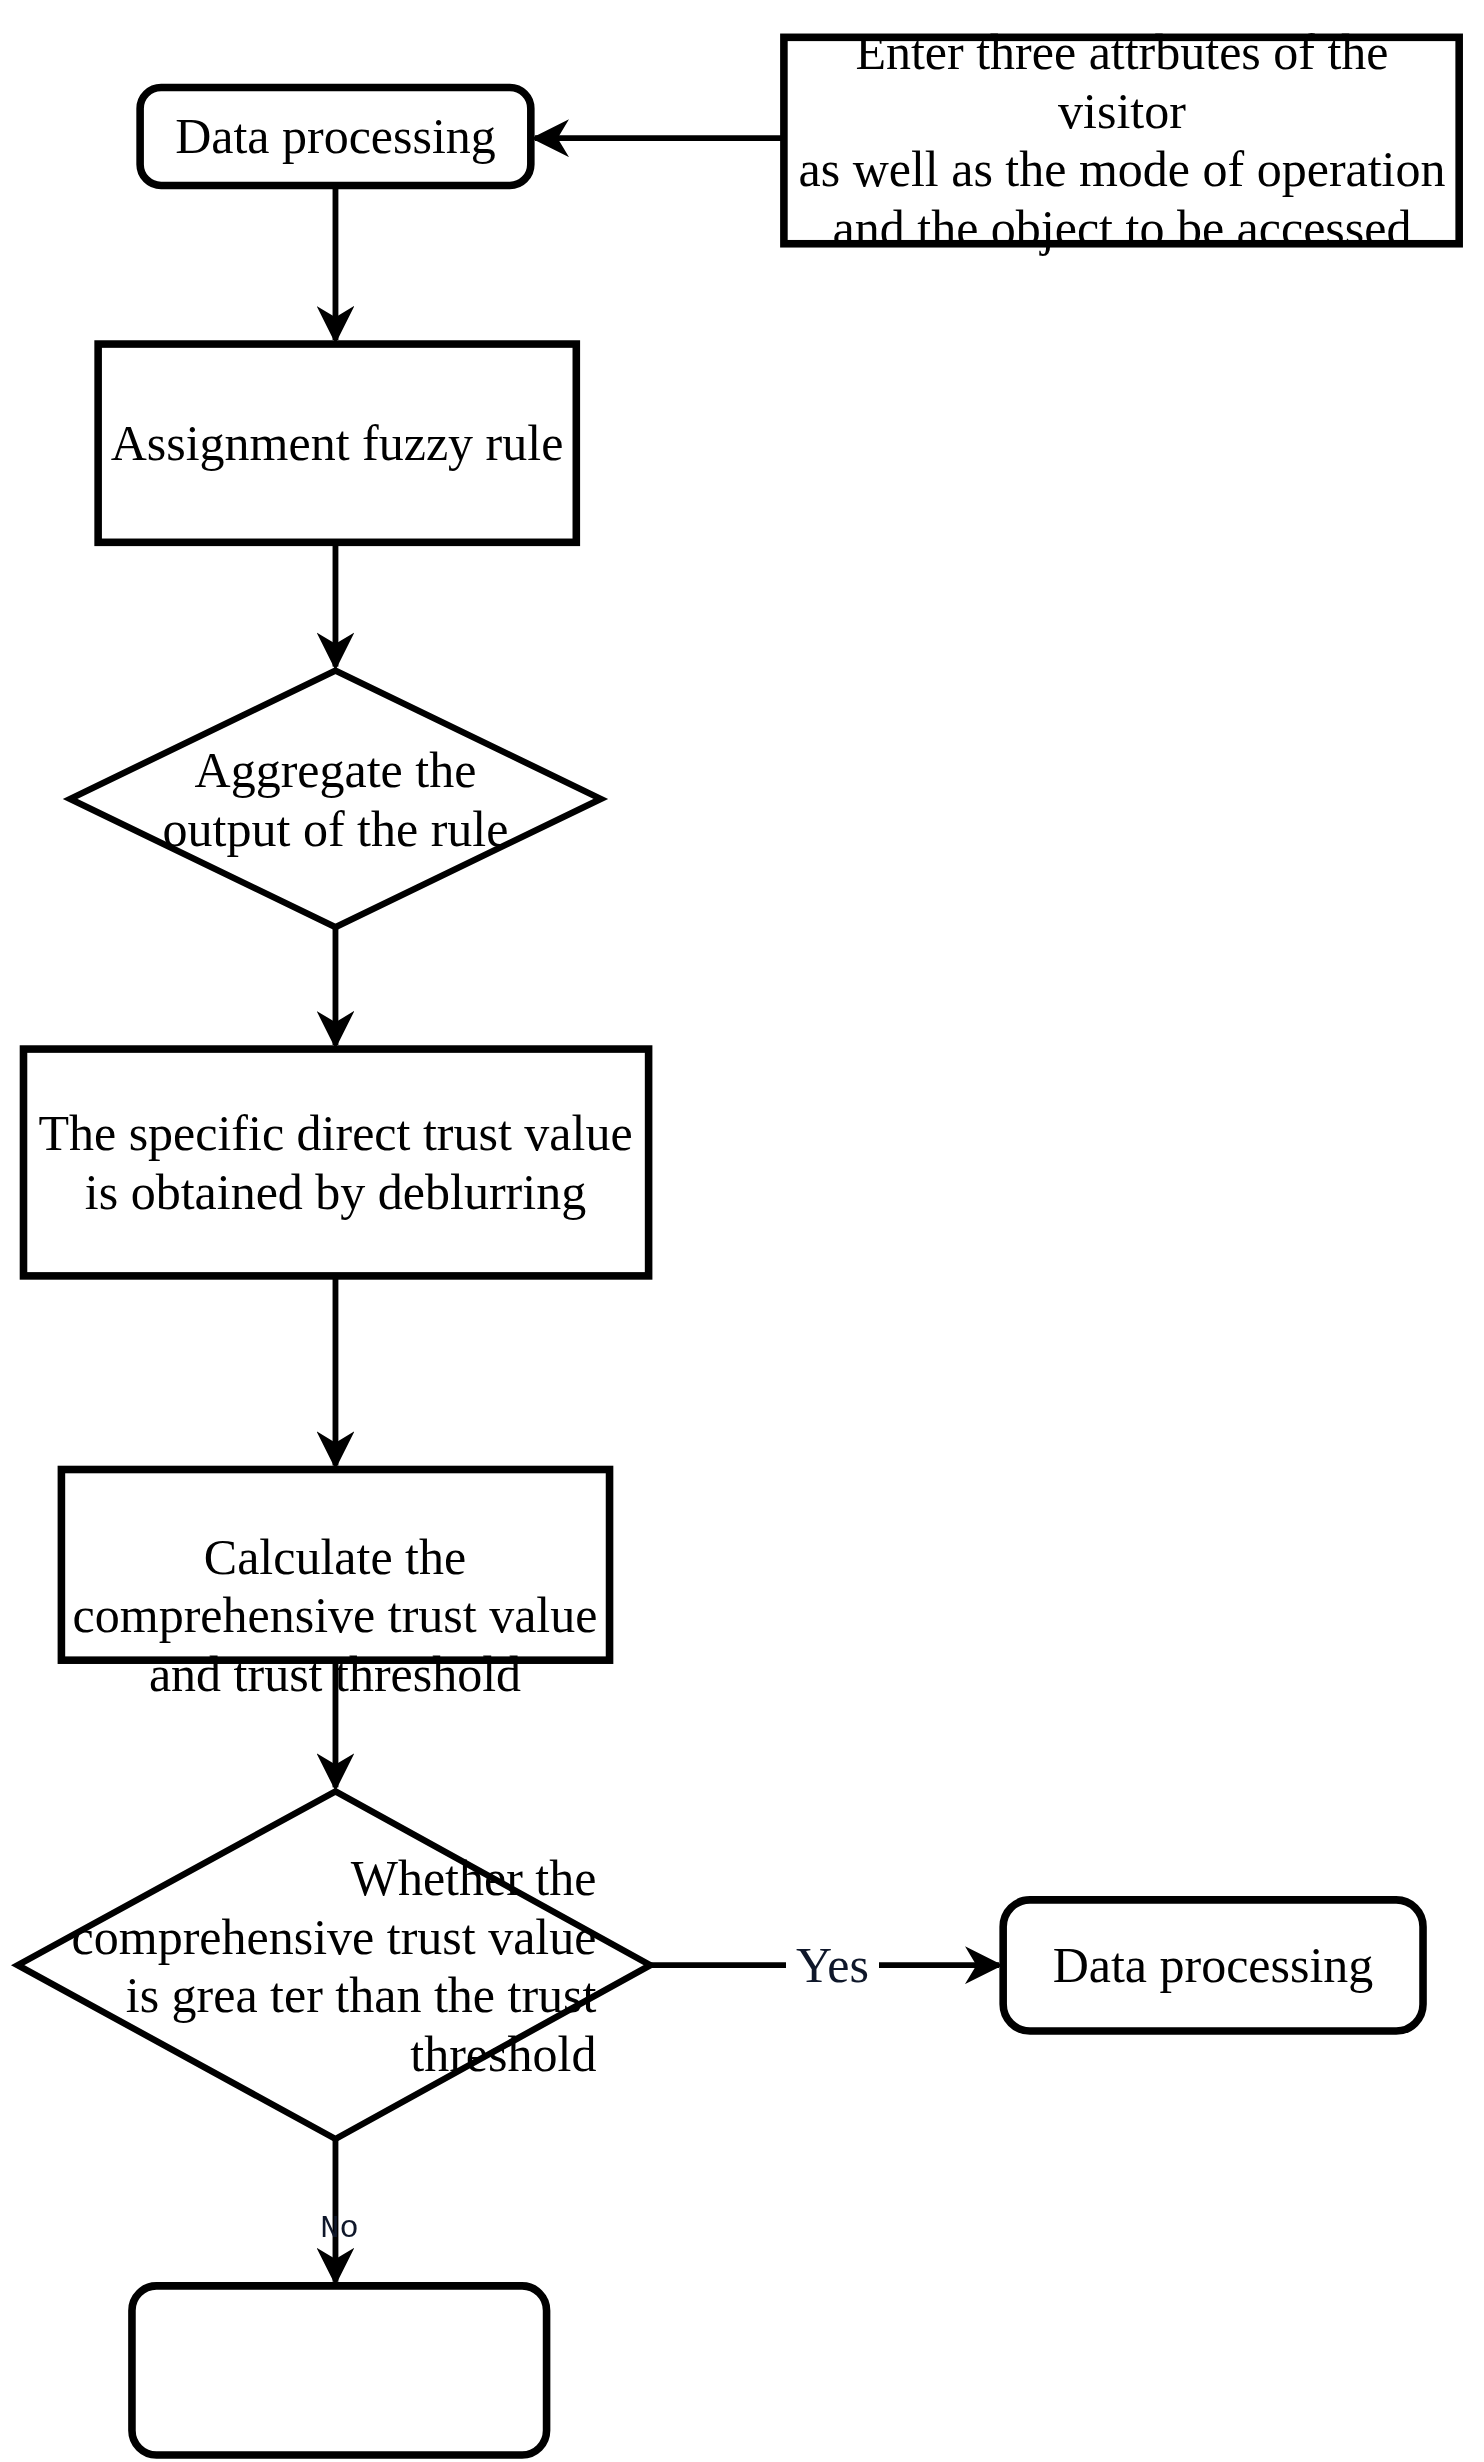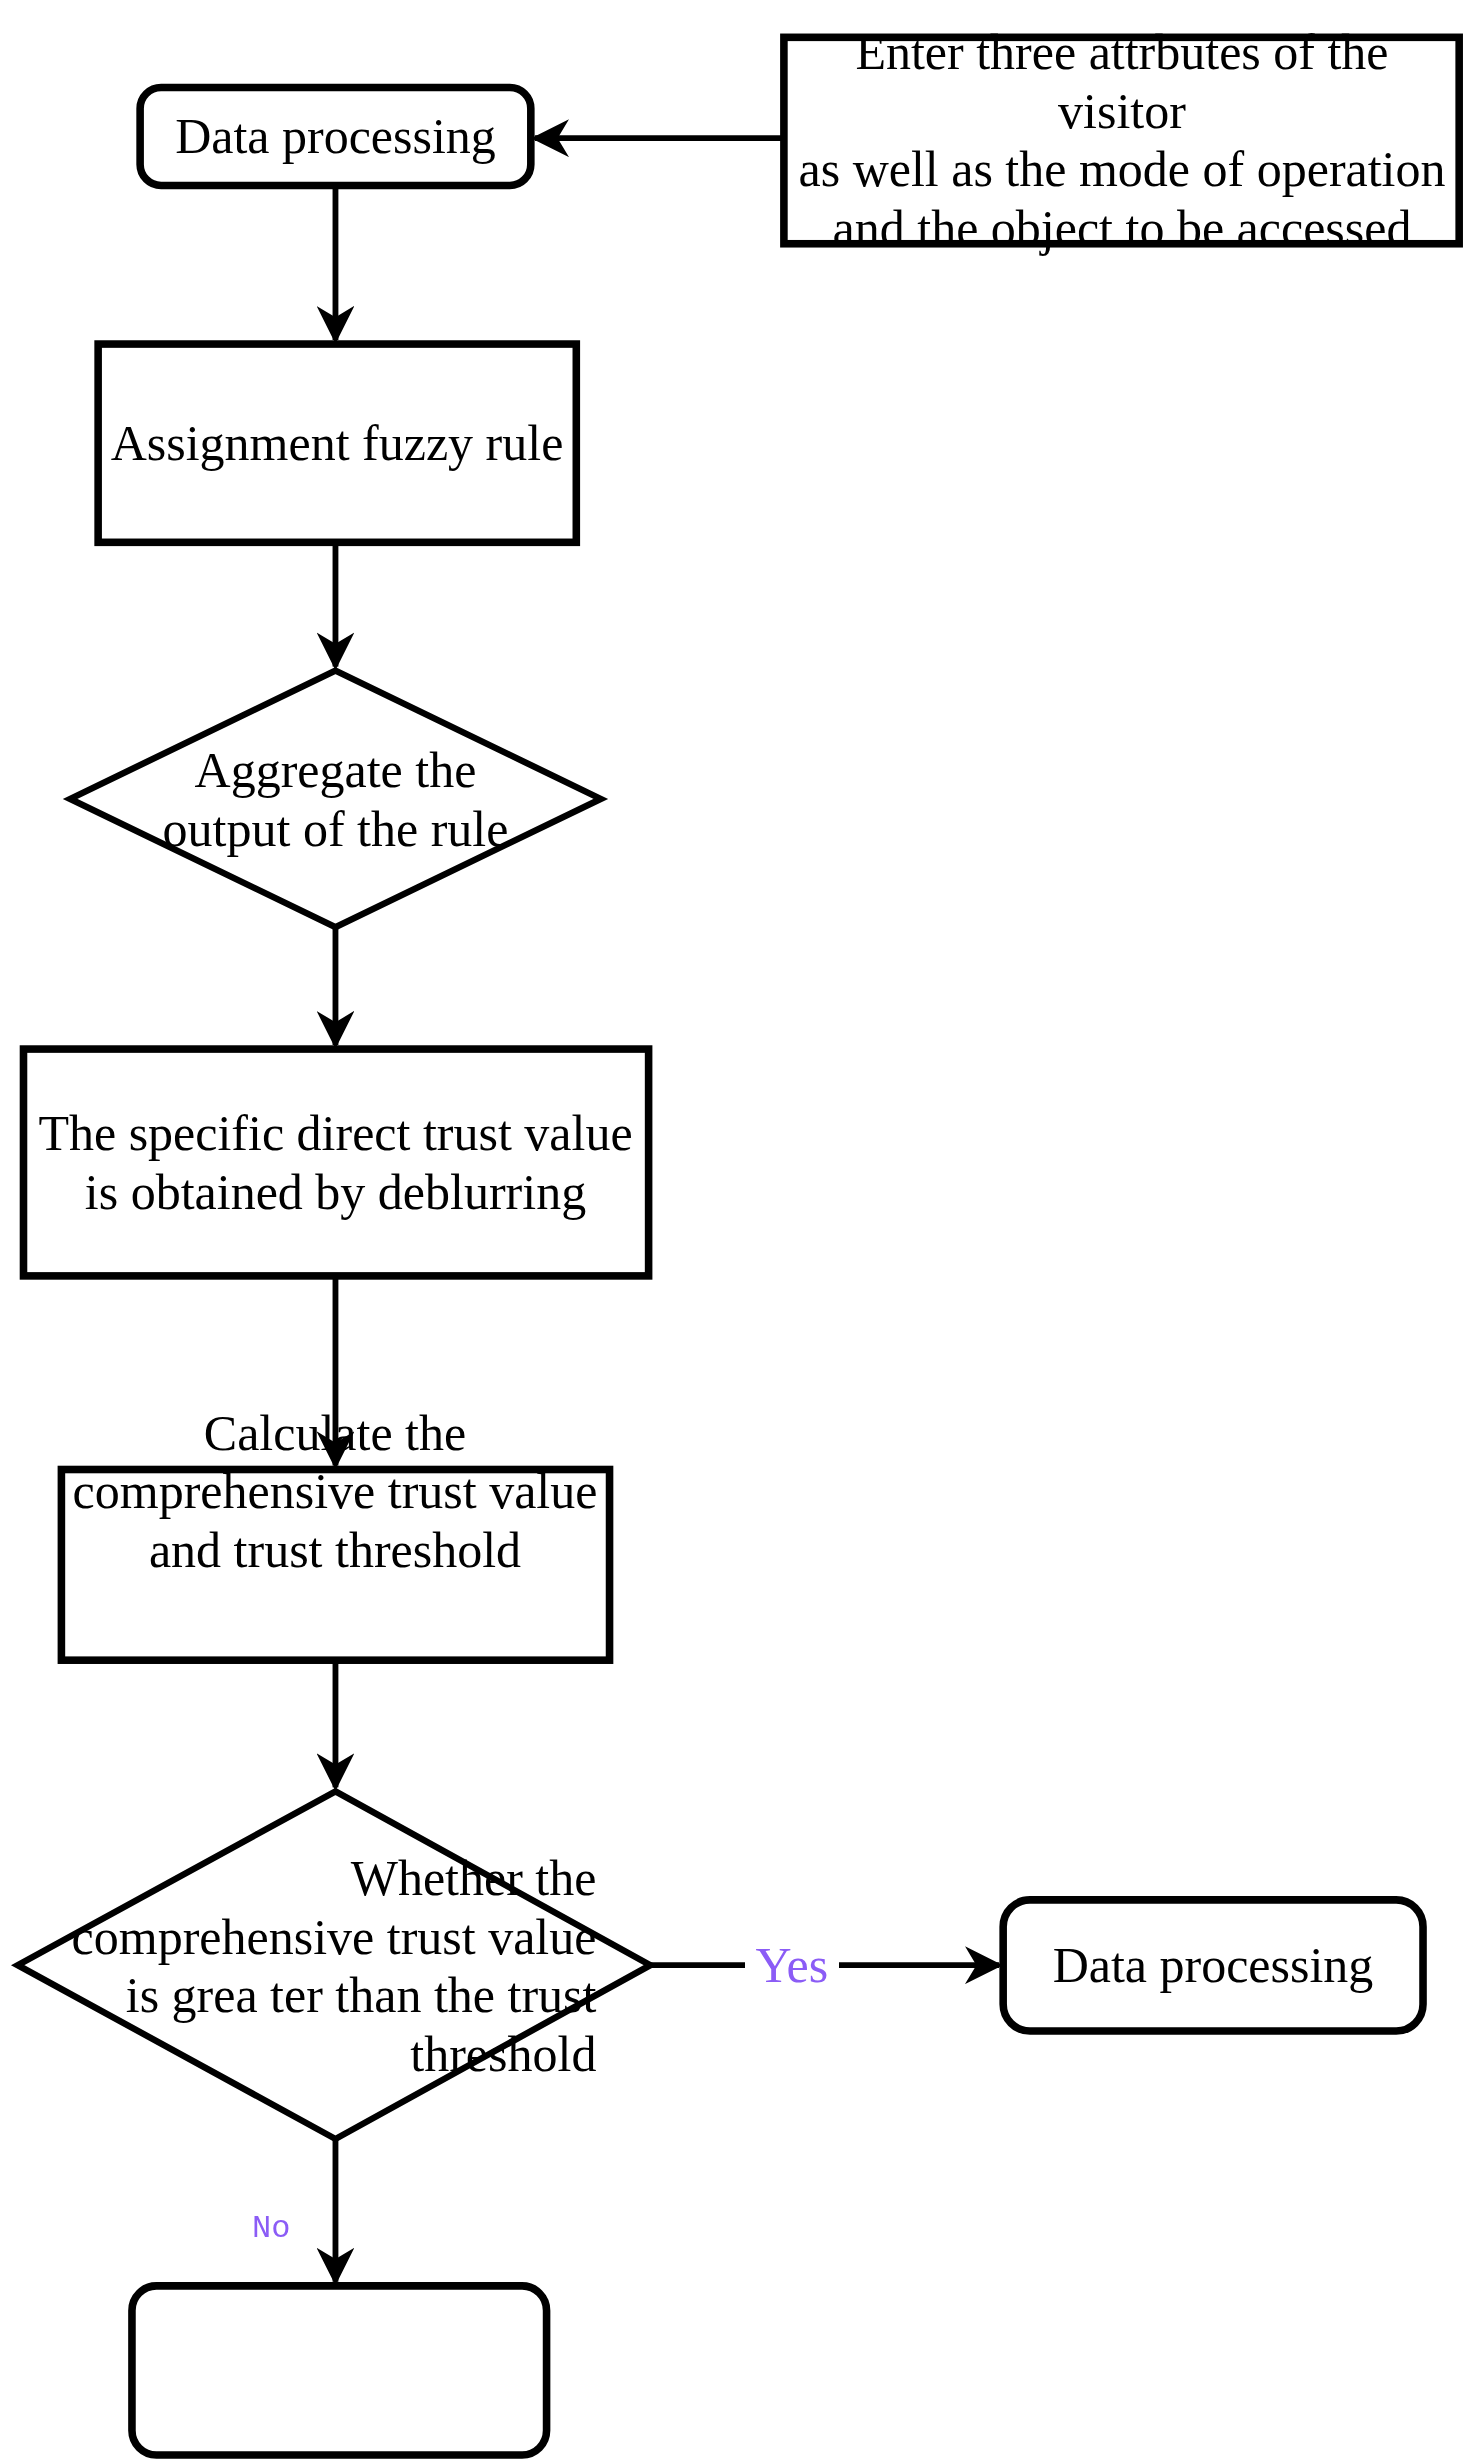--- a/index.html
+++ b/index.html
@@ -31,21 +31,22 @@
     font-size: 50px;
     line-height: 1.17;
     color: #000000;
     white-space: pre-line;
     pointer-events: none;
   }
   .edge-label {
     position: absolute;
     display: flex;
     align-items: center;
-    color: #8b5cf6;
+    justify-content: center;
+    color: #0f172a;
     pointer-events: none;
   }
   .edge-label.serif {
     font-family: "Liberation Serif", serif;
     font-size: 50px;
   }
   .edge-label.sans {
     font-family: Liberation Mono, monospace;
     font-size: 32px;
   }
@@ -102,21 +103,21 @@
 and the object to be accessed</div>
 
   <div class="node-label" style="left:98px; top:344px; width:478px; height:198px;">Assignment fuzzy rule</div>
 
   <div class="node-label" style="left:23px; top:1049px; width:625px; height:227px;">The specific direct trust value
 is obtained by deblurring</div>
 
   <div class="node-label" style="left:70px; top:671px; width:531px; height:257px;">Aggregate the
 output of the rule</div>
 
-  <div class="node-label" style="left:61px; top:1396px; width:548px; height:191px;">Calculate the
+  <div class="node-label" style="left:61px; top:1520px; width:548px; height:191px;">Calculate the
 comprehensive trust value
 and trust threshold</div>
 
   <div class="node-label" style="left:17.5px; top:1792px; width:633px; height:348px;text-align:right;">Whether the
 comprehensive trust value
 is grea ter than the trust
 threshold</div>
 
   <div class="node-label" style="left:1003px; top:1900px; width:420px; height:131px;">Data processing</div>
 

